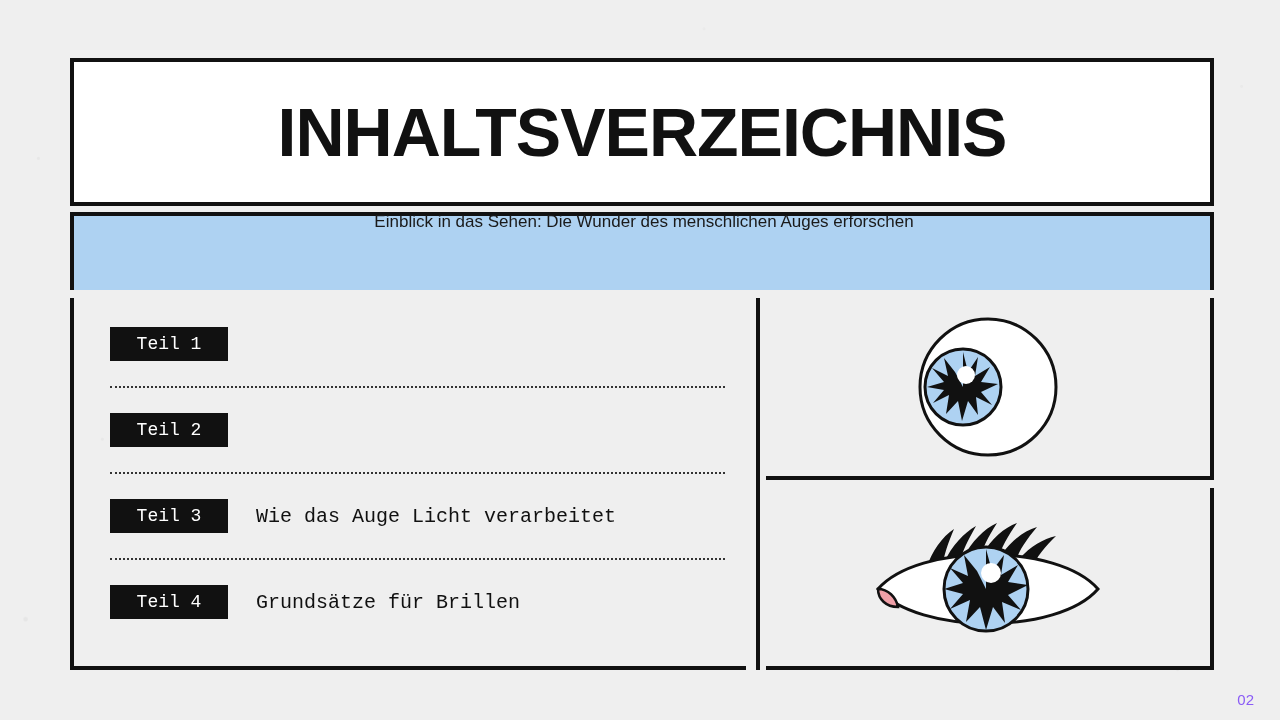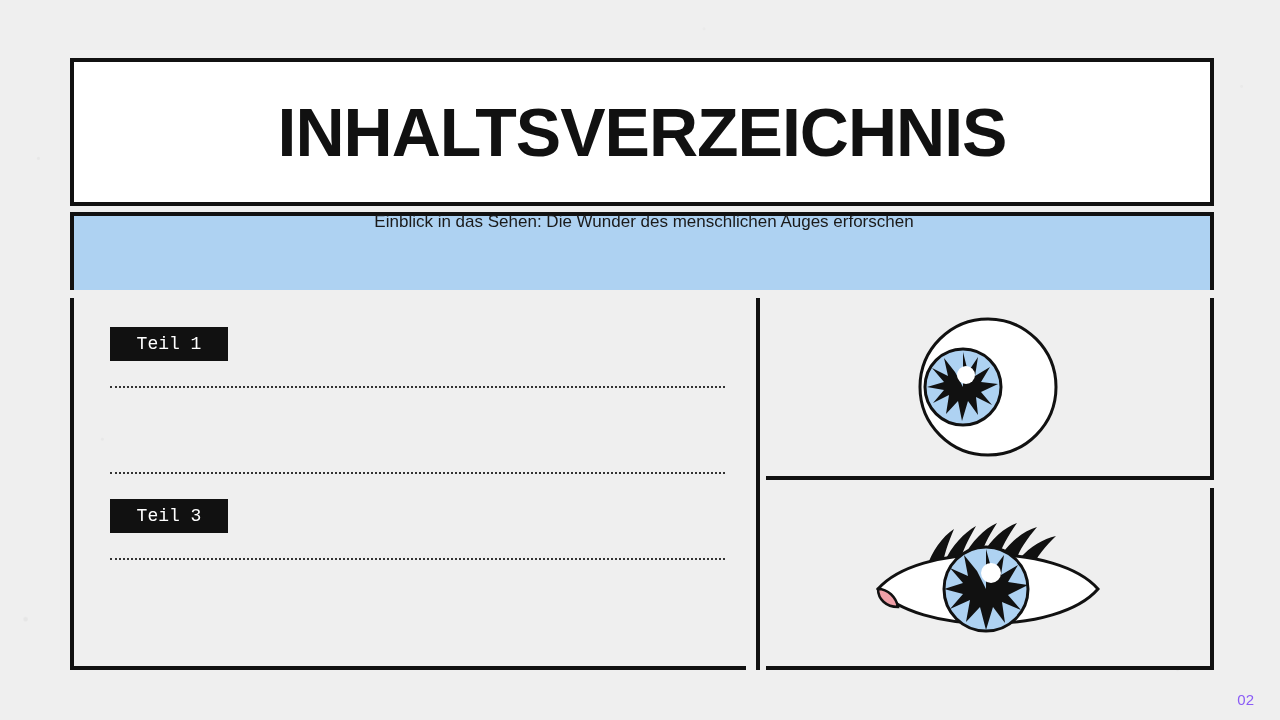--- a/index.html
+++ b/index.html
@@ -228,28 +228,34 @@
   <div class="content">
 
     <div class="left-col">
 
       <div class="toc-row">
         <div class="chip">Teil 1</div>
       </div>
       <div class="dotted"></div>
 
       <div class="toc-row">
+        <div class="chip">Teil 2</div>
       </div>
       <div class="dotted"></div>
 
       <div class="toc-row">
         <div class="chip">Teil 3</div>
+        <div class="toc-label">Wie das Auge Licht verarbeitet</div>
       </div>
       <div class="dotted"></div>
 
+      <div class="toc-row">
+        <div class="chip">Teil 4</div>
+        <div class="toc-label">Grundsätze für Brillen</div>
+      </div>
 
     </div>
 
     <div class="v-divider"></div>
 
     <div class="right-col">
 
       <div class="right-top">
         <svg width="200" height="170" viewBox="0 0 200 170">
           <circle cx="100" cy="85" r="68" fill="#ffffff" stroke="#111111" stroke-width="3"></circle>

